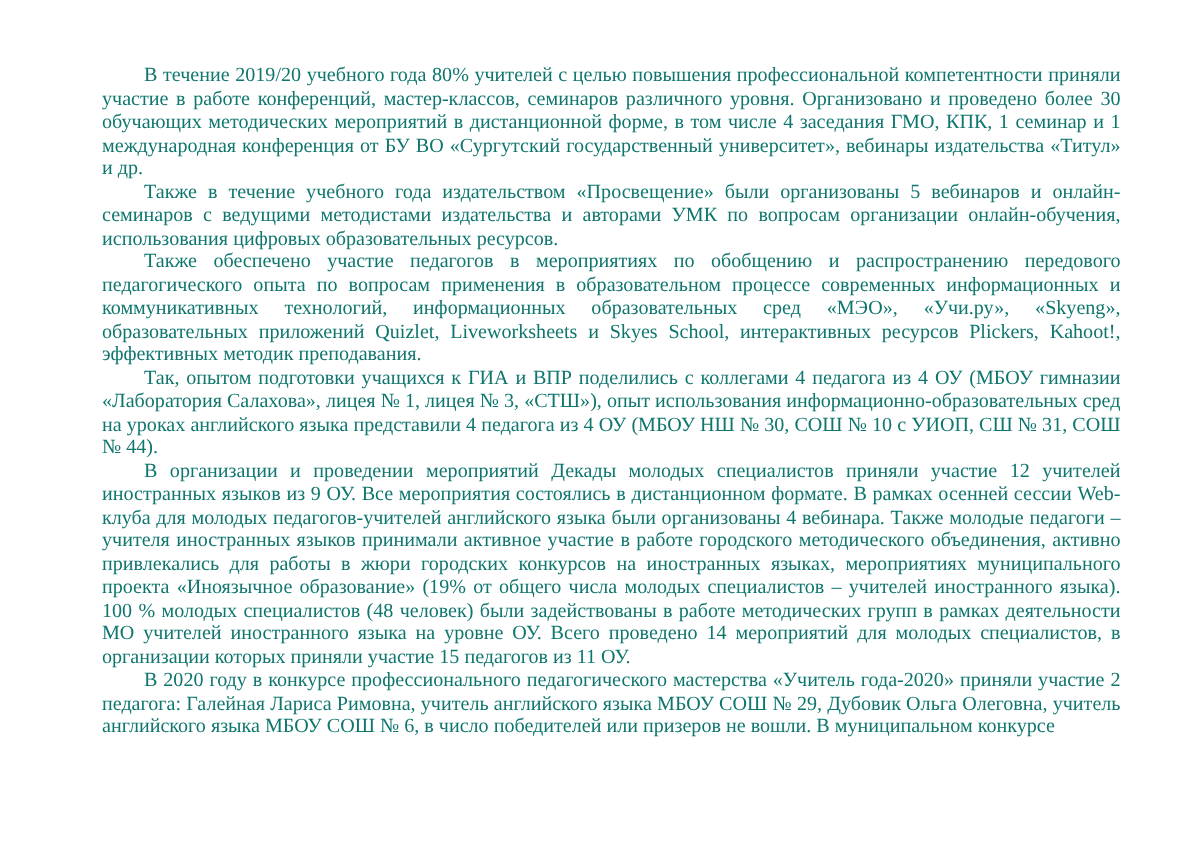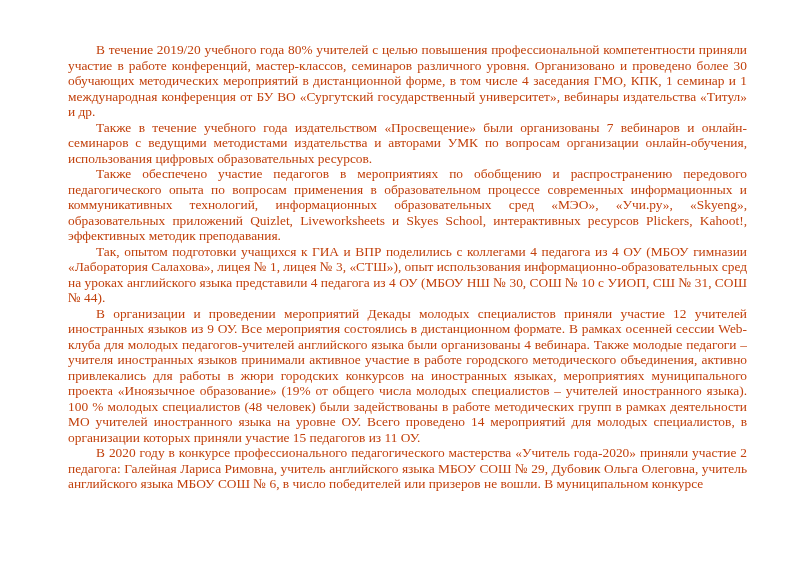--- a/index.html
+++ b/index.html
@@ -14,32 +14,32 @@
       position: relative;
     }
     .page {
       position: absolute;
       left: 68px;
       top: 42px;
       width: 679px;
       font-family: "Liberation Serif", "DejaVu Serif", serif;
       font-size: 13.4px;
       line-height: 15.5px;
-      color: #c2410c;
+      color: #0f766e;
     }
     .para {
       margin: 0;
       text-indent: 28px;
       text-align: justify;
       hyphens: none;
     }
   </style>
 </head>
 <body>
 
 <div class="page">
   <p class="para">В течение 2019/20 учебного года 80% учителей с целью повышения профессиональной компетентности приняли участие в работе конференций, мастер-классов, семинаров различного уровня. Организовано и проведено более 30 обучающих методических мероприятий в дистанционной форме, в том числе 4 заседания ГМО, КПК, 1 семинар и 1 международная конференция от БУ ВО «Сургутский государственный университет», вебинары издательства «Титул» и др.</p>
-  <p class="para">Также в течение учебного года издательством «Просвещение» были организованы 7 вебинаров и онлайн-семинаров с ведущими методистами издательства и авторами УМК по вопросам организации онлайн-обучения, использования цифровых образовательных ресурсов.</p>
+  <p class="para">Также в течение учебного года издательством «Просвещение» были организованы 5 вебинаров и онлайн-семинаров с ведущими методистами издательства и авторами УМК по вопросам организации онлайн-обучения, использования цифровых образовательных ресурсов.</p>
   <p class="para">Также обеспечено участие педагогов в мероприятиях по обобщению и распространению передового педагогического опыта по вопросам применения в образовательном процессе современных информационных и коммуникативных технологий, информационных образовательных сред «МЭО», «Учи.ру», «Skyeng», образовательных приложений Quizlet, Liveworksheets и Skyes School, интерактивных ресурсов Plickers, Kahoot!, эффективных методик преподавания.</p>
   <p class="para">Так, опытом подготовки учащихся к ГИА и ВПР поделились с коллегами 4 педагога из 4 ОУ (МБОУ гимназии «Лаборатория Салахова», лицея № 1, лицея № 3, «СТШ»), опыт использования информационно-образовательных сред на уроках английского языка представили 4 педагога из 4 ОУ (МБОУ НШ № 30, СОШ № 10 с УИОП, СШ № 31, СОШ № 44).</p>
   <p class="para">В организации и проведении мероприятий Декады молодых специалистов приняли участие 12 учителей иностранных языков из 9 ОУ.  Все мероприятия состоялись в дистанционном формате. В рамках осенней сессии Web-клуба для молодых педагогов-учителей английского языка были организованы 4 вебинара. Также молодые педагоги – учителя иностранных языков принимали активное участие в работе городского методического объединения, активно привлекались для работы в жюри городских конкурсов на иностранных языках, мероприятиях муниципального проекта «Иноязычное образование» (19% от общего числа молодых специалистов – учителей иностранного языка). 100 % молодых специалистов (48 человек) были задействованы в работе методических групп в рамках деятельности МО учителей иностранного языка на уровне ОУ. Всего проведено 14 мероприятий для молодых специалистов, в организации которых приняли участие 15 педагогов из 11 ОУ.</p>
   <p class="para">В 2020 году в конкурсе профессионального педагогического мастерства «Учитель года-2020» приняли участие 2 педагога: Галейная Лариса Римовна, учитель английского языка МБОУ СОШ № 29, Дубовик Ольга Олеговна, учитель английского языка МБОУ СОШ № 6, в число победителей или призеров не вошли. В муниципальном конкурсе</p>
 </div>
 
 </body></html>

